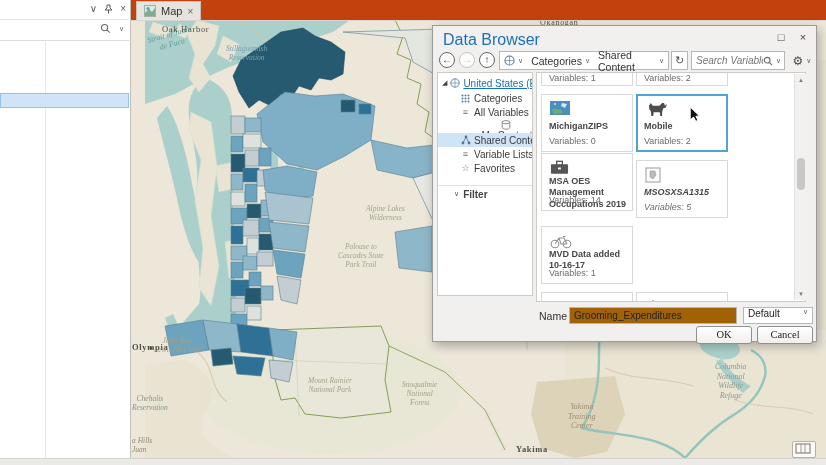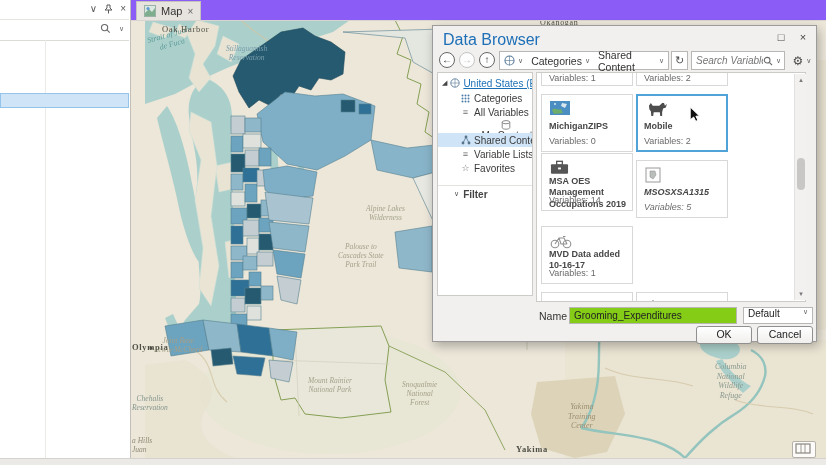--- a/index.html
+++ b/index.html
@@ -8,21 +8,21 @@
   .abs{position:absolute;}
   
   #left-pane{left:0;top:0;width:130px;height:458px;background:#fff;border-right:1px solid #c2bfbb;}
   .pane-head{left:0;top:0;width:100%;height:19px;background:#fff;}
   .pane-head-icons{right:4px;top:3px;display:flex;gap:7px;color:#5a5a5a;font-size:10px;align-items:center;}
   .pane-search{left:0;top:19px;width:129px;height:20px;background:#fff;border-bottom:1px solid #dddbd8;border-top:1px solid #e7e5e2;}
   .pane-search-icons{right:5px;top:3px;display:flex;gap:8px;align-items:center;color:#6a6a6a;}
   .pane-inner-line{left:45px;top:40px;width:1px;height:418px;background:#eceae7;}
   .pane-selected-row{left:0;top:93px;width:129px;height:15px;background:#cfe4f7;border:1px solid #94c4ea;box-sizing:border-box;}
   
-  #tabstrip{left:130px;top:0;width:696px;height:20px;background:#8b5cf6;border-bottom:1px solid #d8d5d0;}
+  #tabstrip{left:130px;top:0;width:696px;height:20px;background:#c2410c;border-bottom:1px solid #d8d5d0;}
   #map-tab{left:6px;top:1px;height:18px;padding:0 7px;background:#e7e4e0;border:1px solid #c6c3be;border-bottom:none;
            display:flex;align-items:center;gap:5px;font-size:11px;color:#333;}
   
   #map{left:130px;top:20px;width:696px;height:438px;overflow:hidden;background:#ece7d9;}
   .mlab{position:absolute;font-family:"Liberation Serif",serif;color:#4f4e45;white-space:nowrap;pointer-events:none;}
   .mcity{font-size:8.5px;letter-spacing:.7px;}
   .mbold{font-weight:bold;}
   .mpark{font-style:italic;color:#a5a28b;font-size:7.5px;text-align:center;line-height:1.2;}
   .mwater{font-style:italic;color:#5f9b99;font-size:8px;line-height:1.25;transform:rotate(-16deg);}
   .mres{font-style:italic;font-size:7.5px;line-height:1.2;text-align:center;}
@@ -67,26 +67,26 @@
   .card .cvars{position:absolute;left:7px;bottom:5px;font-size:9px;color:#6a6a6a;}
   .card.partial-top{height:40px;}
   .card.partial-top .cvars{bottom:2px;}
   
   #vscroll{left:257px;top:1px;width:12px;height:226px;background:#f2f1f0;border-left:1px solid #e2e1e0;}
   .sbtn{position:absolute;left:0;width:12px;height:12px;text-align:center;font-size:7px;color:#7a7a7a;line-height:12px;}
   #sthumb{position:absolute;left:2px;top:84px;width:8px;height:32px;background:#c9c7c5;border-radius:4px;}
   
   #name-row{left:0;top:281px;width:385px;height:19px;}
   #name-label{left:106px;top:3px;font-size:10.5px;color:#333;}
-  #name-input{left:136px;top:0;width:168px;height:17px;border:1px solid #b9b7b5;background:#84cc16;font-size:10px;
+  #name-input{left:136px;top:0;width:168px;height:17px;border:1px solid #b9b7b5;background:#a16207;font-size:10px;
               font-family:"Liberation Sans",sans-serif;padding:0 4px;box-sizing:border-box;outline:none;color:#222;}
   #style-select{left:310px;top:0;width:70px;height:17px;border:1px solid #b9b7b5;background:#fff;box-sizing:border-box;
                 display:flex;justify-content:space-between;padding:0 4px;font-size:10px;color:#222;}
   .dbtn{top:300px;width:54px;height:16px;background:linear-gradient(#fff,#f0efed);border:1px solid #909090;
-        border-radius:3px;text-align:center;line-height:15px;font-size:10.5px;color:#222;}
+        border-radius:3px;text-align:center;line-height:15px;font-size:10.5px;color:#222;font-family:Liberation Serif, serif;}
   svg{display:block;}
 </style>
 </head>
 <body>
 
 <div id="screen">
 
   <div id="map" class="abs">
     <svg width="696" height="438" viewBox="0 0 696 438">
       <rect x="0" y="0" width="696" height="438" fill="#ece7d9"></rect>

